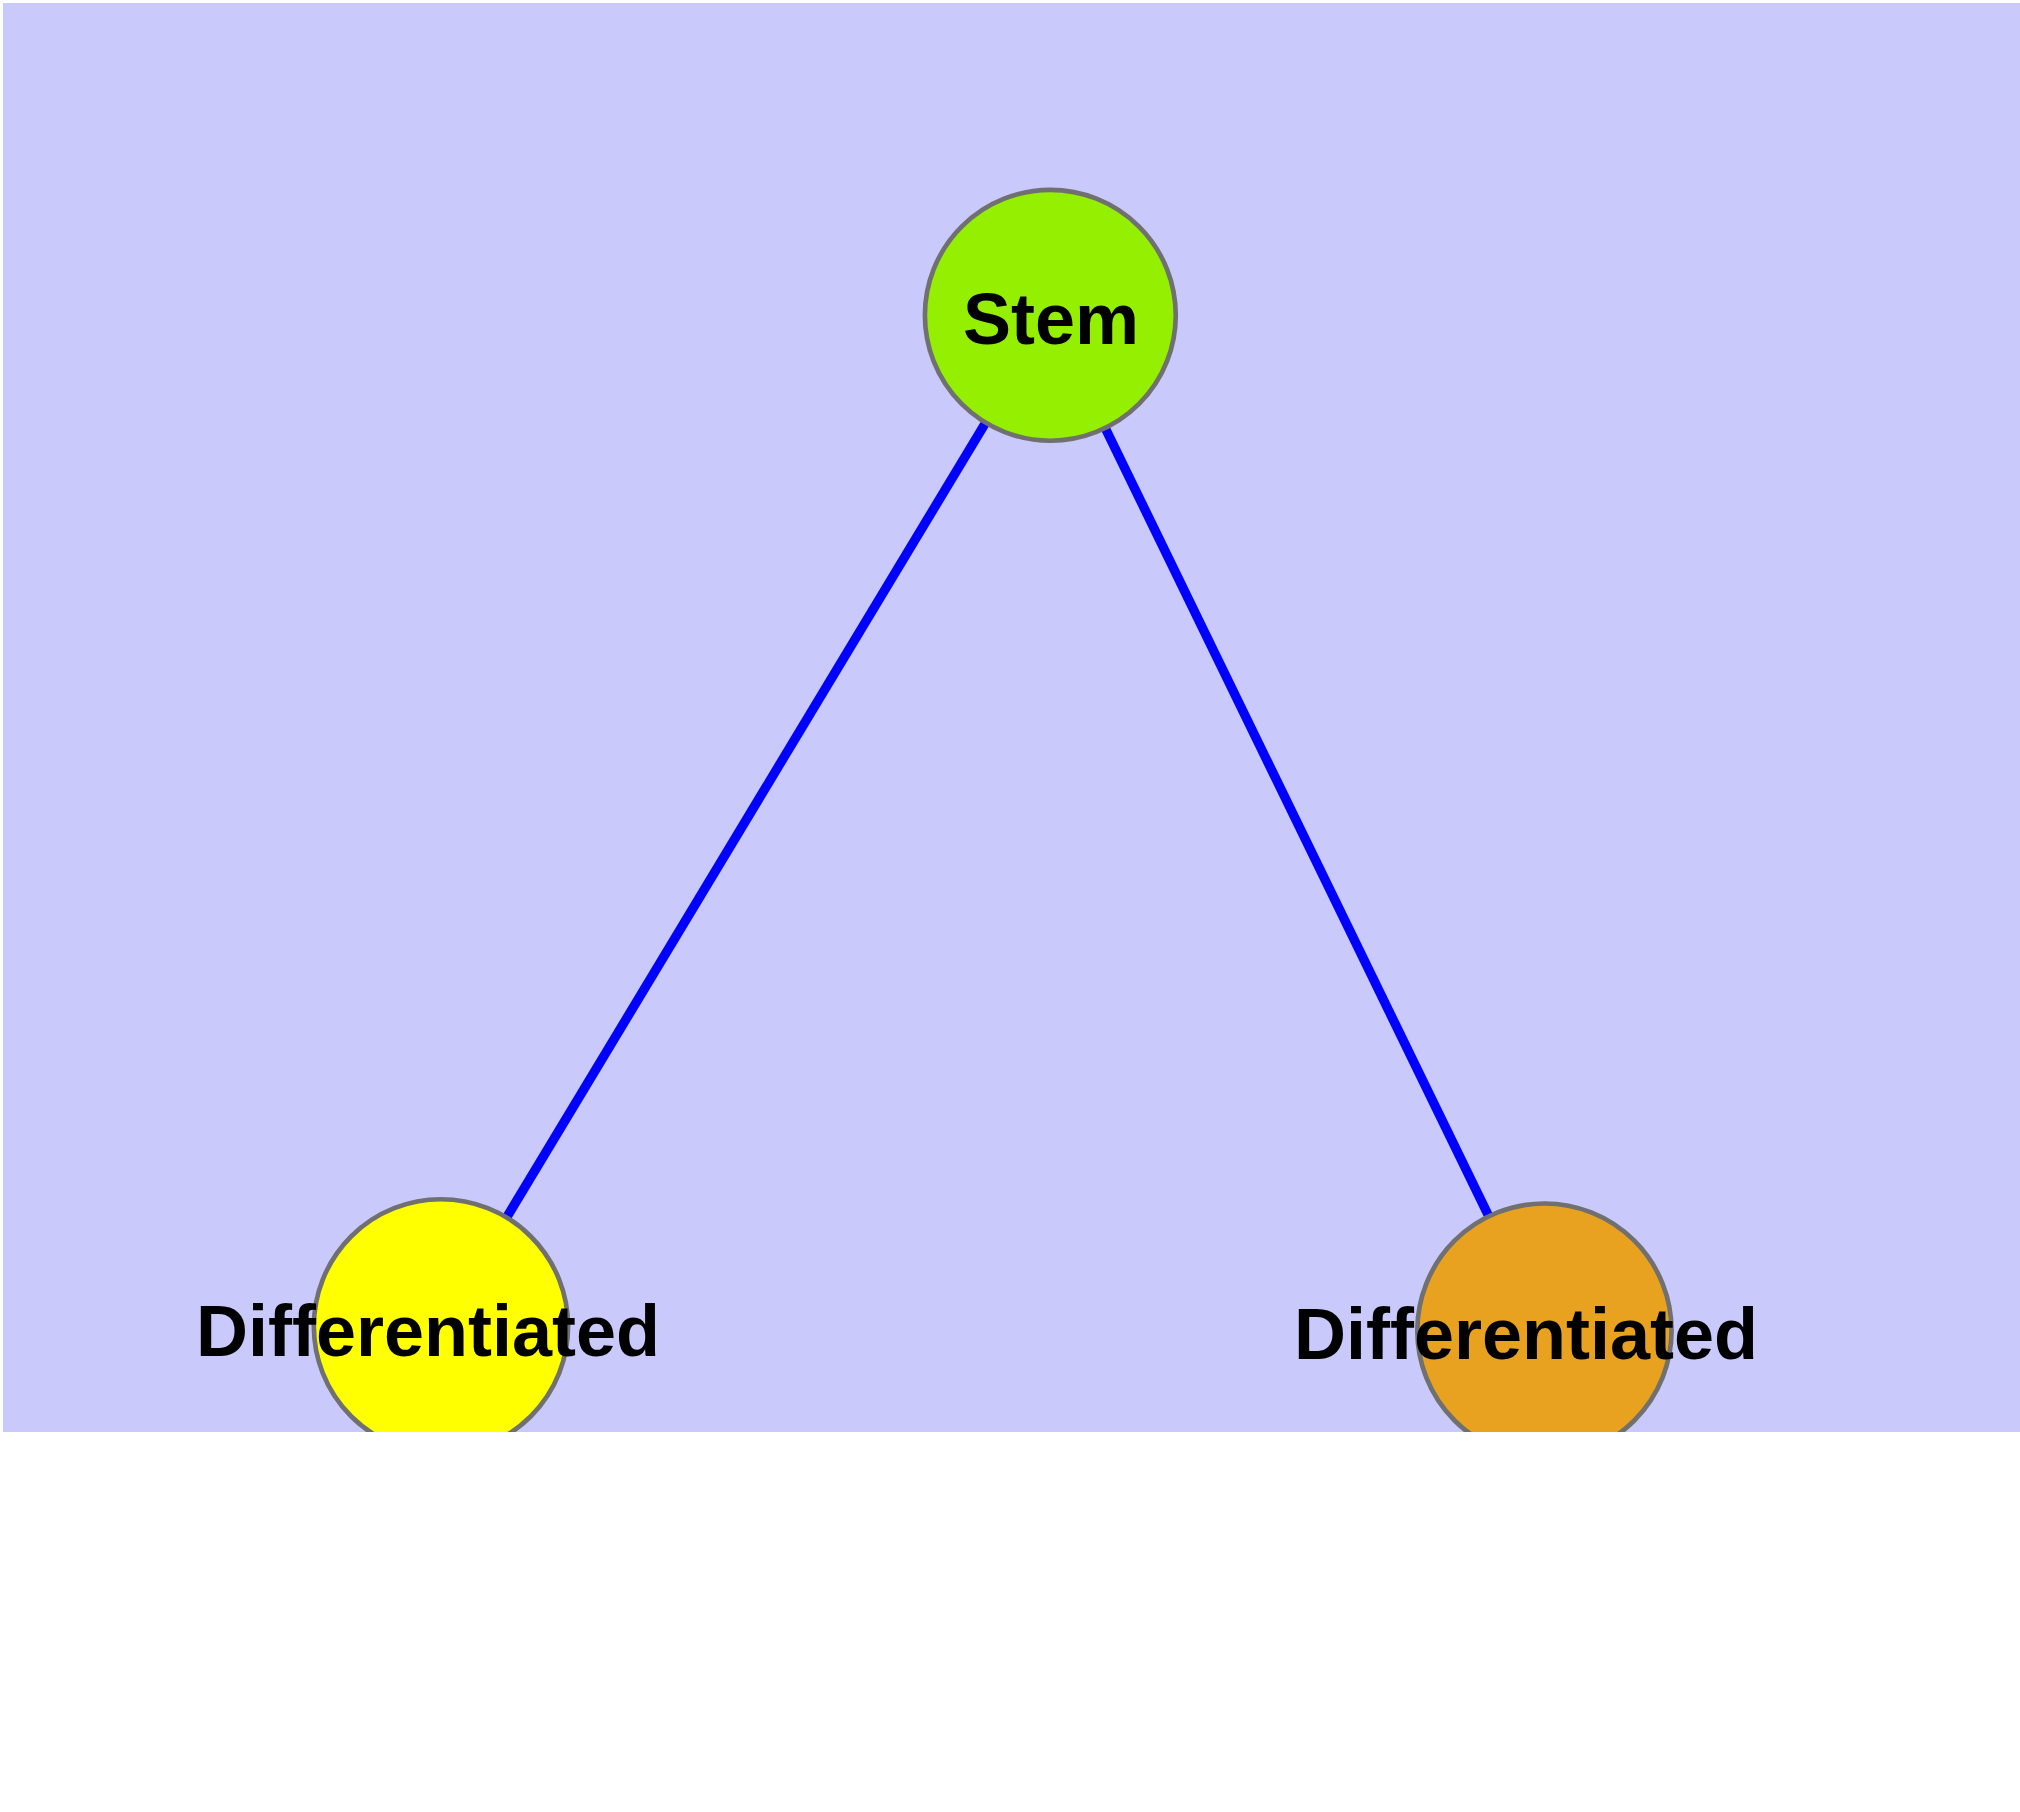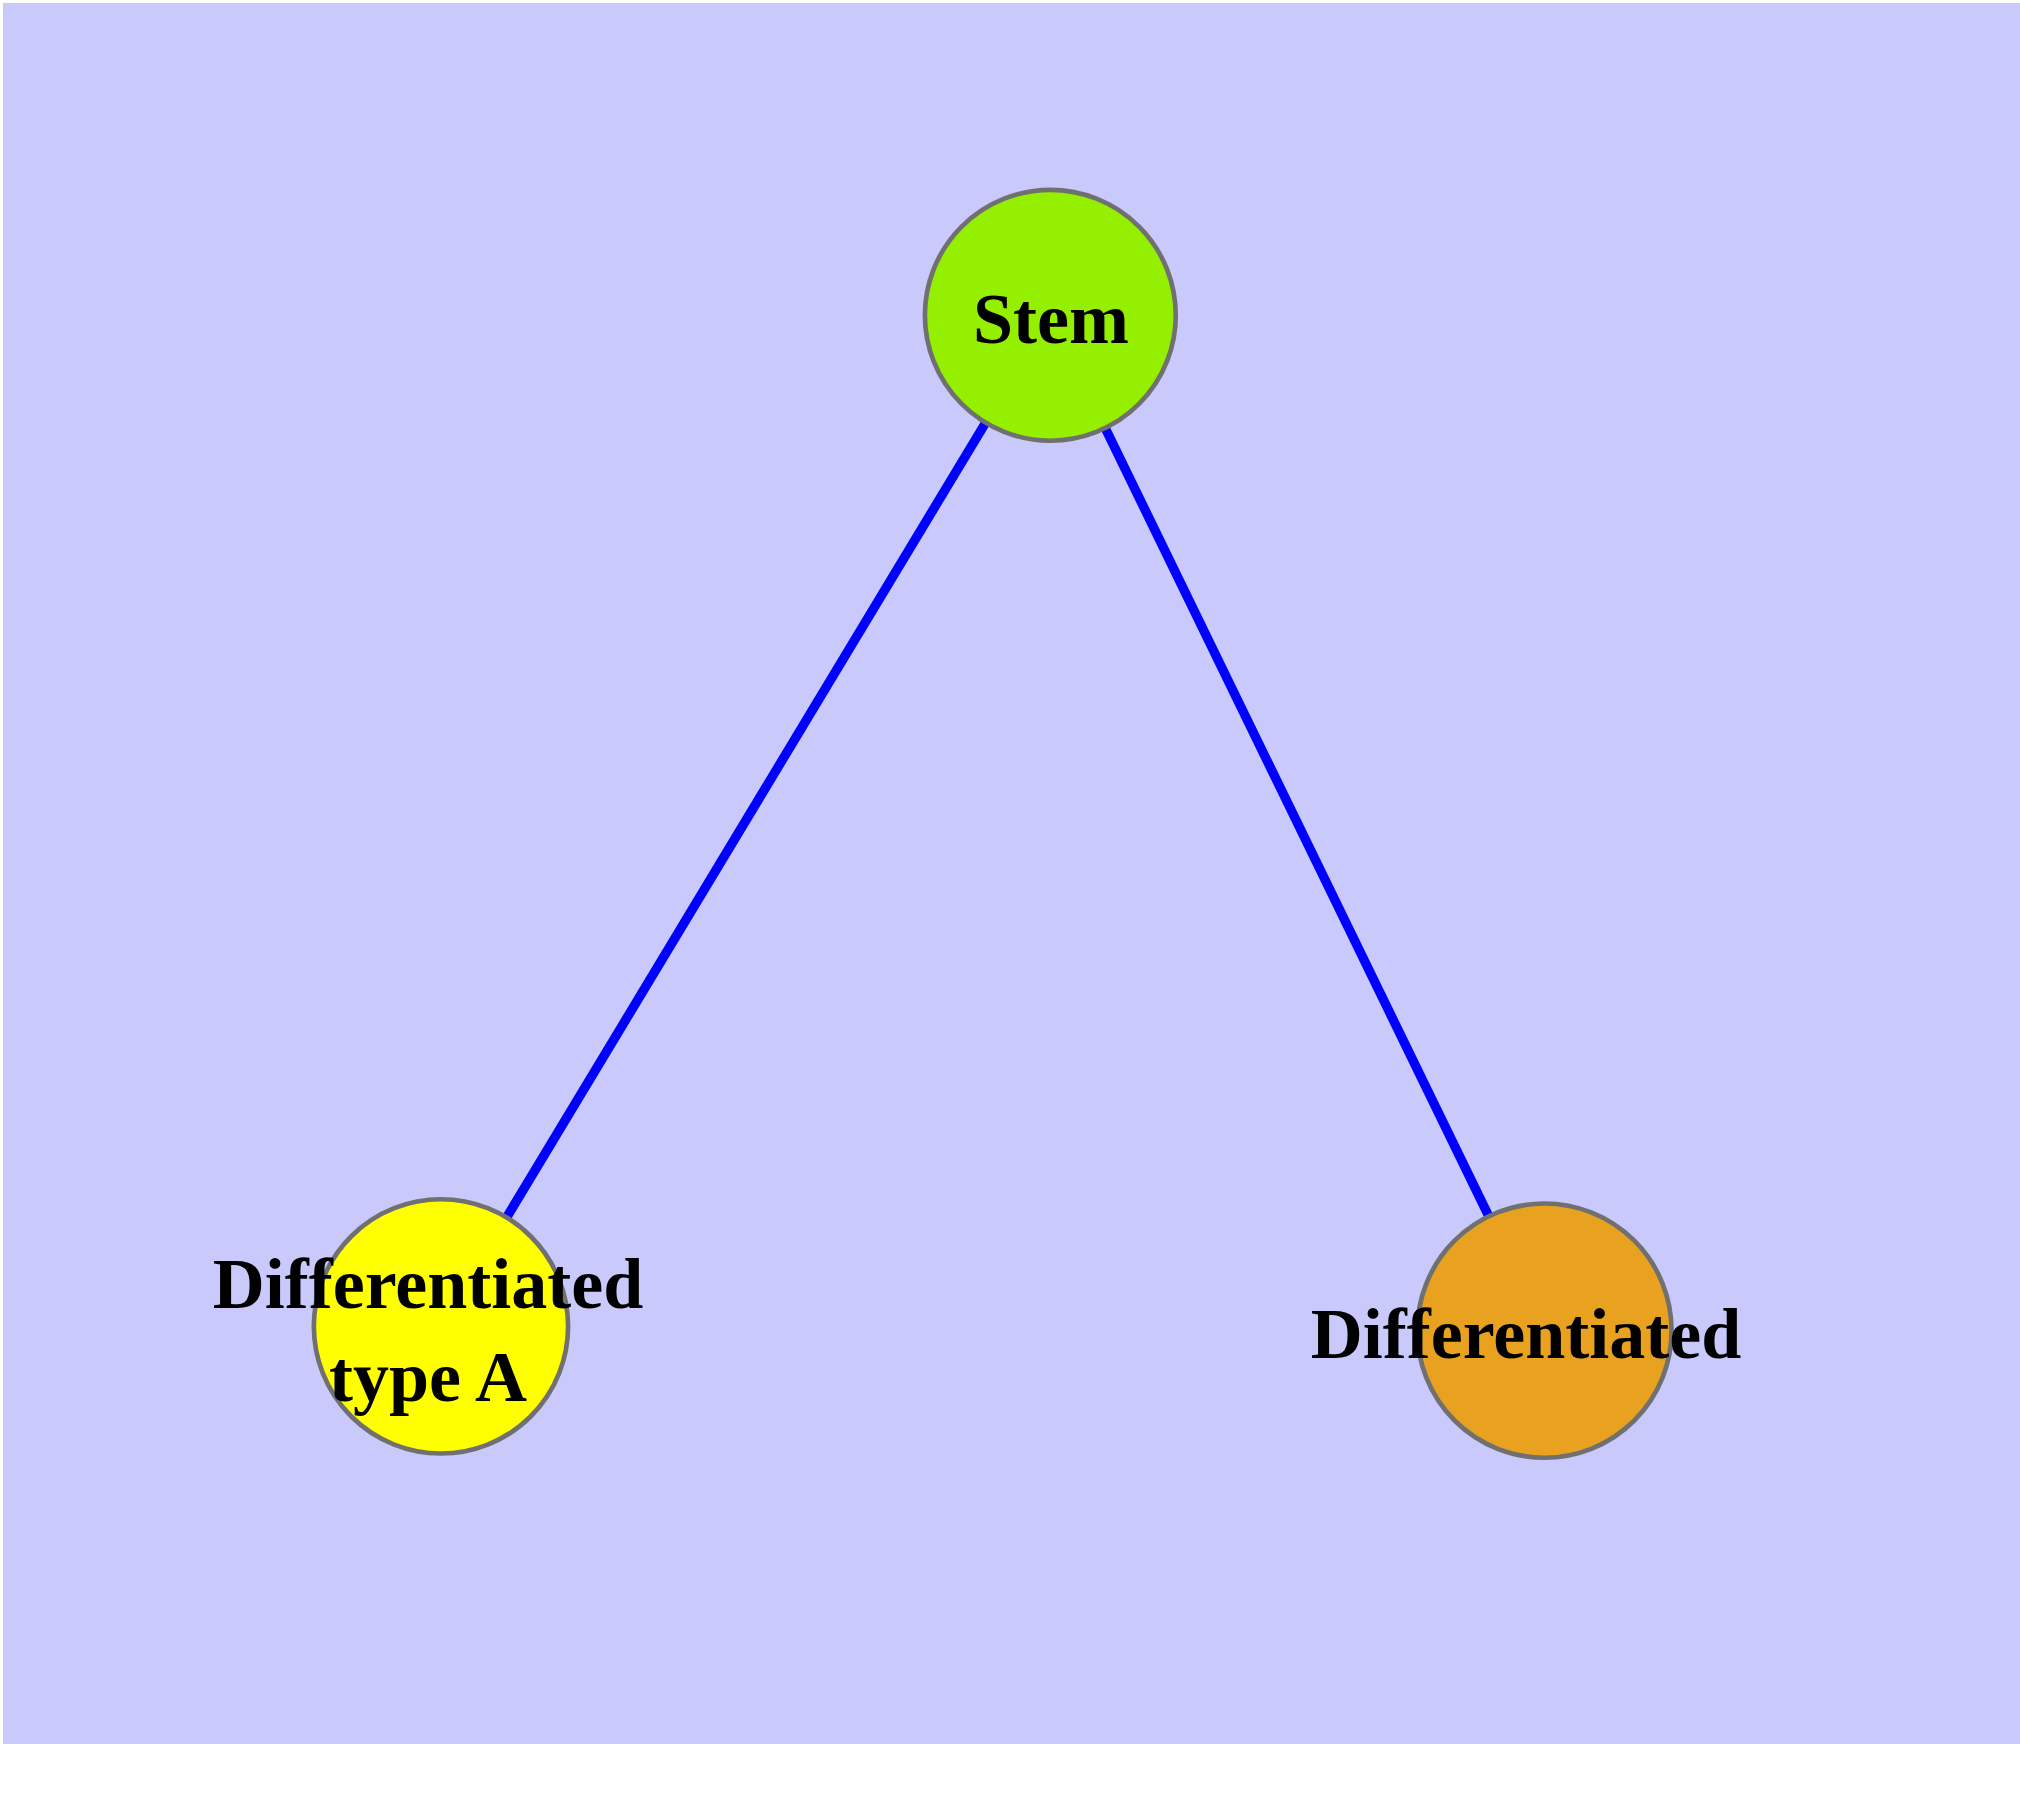--- a/index.html
+++ b/index.html
@@ -3,23 +3,23 @@
 <meta charset="utf-8">
 <style>
   html, body {
     margin: 0;
     padding: 0;
     background: #ffffff;
   }
   #canvas {
     position: relative;
     width: 2021px;
-    height: 1744px;
+    height: 1432px;
     overflow: hidden;
-    font-family: Liberation Serif, serif;
+    font-family: Liberation Sans, sans-serif;
   }
   .panel {
     position: absolute;
     left: 2.5px;
     top: 3.4px;
     right: 0;
     bottom: 0;
   }
   svg.graph {
     position: absolute;
@@ -53,21 +53,20 @@
     <circle cx="520" cy="1565" r="150" stroke-width="5.5" fill="#FFFF00" stroke="#707070"></circle>
     <circle cx="1822" cy="1570" r="150" stroke-width="5.5" fill="#E8A21F" stroke="#707070"></circle>
   </svg>
 
   <div class="node-label" style="left:1051px; top:319px;">
     <span>Stem</span>
   </div>
 
   <div class="node-label" style="left:428px; top:1331px;">
     <div>Differentiated</div>
-    <div>type A</div>
   </div>
 
   <div class="node-label" style="left:1526px; top:1334px;">
     <div>Differentiated</div>
   </div>
 
 </div>
 
 
 </body></html>

